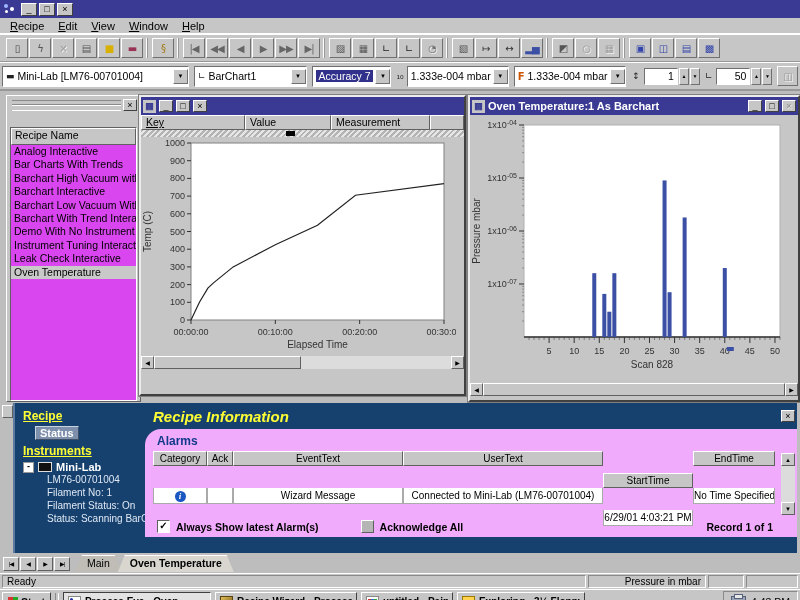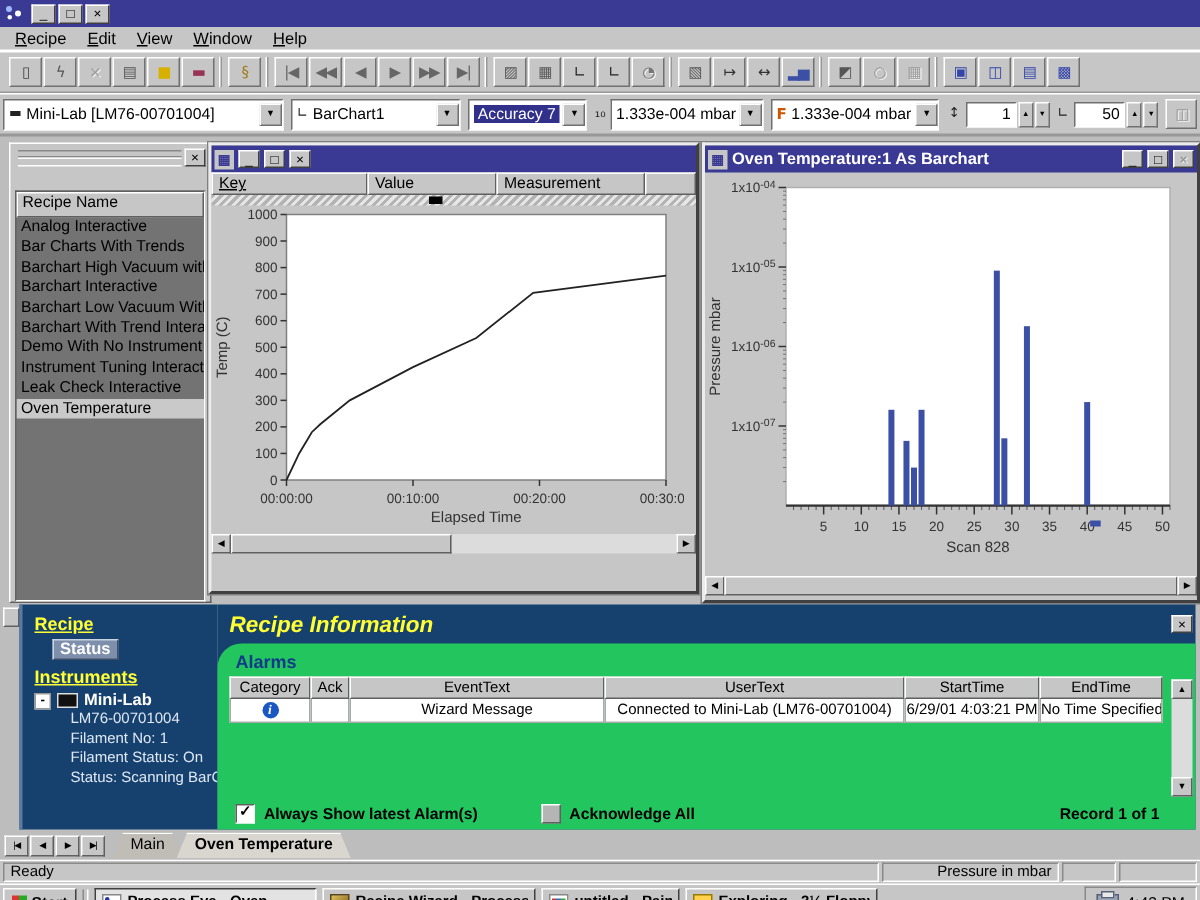--- a/index.html
+++ b/index.html
@@ -34,21 +34,21 @@
   .spin{display:flex;align-items:center;gap:1px;}
   .spin-val{width:26px;text-align:right;background:#fff;border:1px solid;border-color:#707070 #fff #fff #707070;font-size:10.5px;padding:1px 3px;height:13px;line-height:13px;}
   .spin-btn{width:10px;height:17px;background:#c6c6c6;border:1px solid;border-color:#fff #707070 #707070 #fff;font-size:5px;padding:0;line-height:15px;}
   
   .workspace{position:relative;height:482px;background:#bdbdbd;border-top:1px solid #989898;}
   
   .panel{position:absolute;left:6px;top:4px;width:127px;height:299px;background:#c6c6c6;border:1px solid;border-color:#fff #606060 #606060 #fff;padding:3px;}
   .grip{height:9px;position:relative;margin:1px 16px 4px 2px;border-top:1px solid #8a8a8a;border-bottom:1px solid #fff;}
   .grip::after{content:"";position:absolute;left:0;right:0;top:3px;border-top:1px solid #8a8a8a;border-bottom:1px solid #fff;}
   .panel-close{position:absolute;right:3px;top:3px;}
-  .listbox{margin-top:16px;background:#737373;border:1px solid;border-color:#606060 #fff #fff #606060;height:272px;overflow:hidden;}
+  .listbox{margin-top:16px;background:#d946ef;border:1px solid;border-color:#606060 #fff #fff #606060;height:272px;overflow:hidden;}
   .list-header{height:15px;background:#c6c6c6;border:1px solid;border-color:#fff #606060 #606060 #fff;font-size:10.5px;line-height:13px;padding:0 3px;}
   .list-item{font-size:10.5px;line-height:13.4px;padding:0 3px;white-space:nowrap;overflow:hidden;}
   .list-item.sel{background:#c9c9c9;}
   
   .win{position:absolute;background:#c6c6c6;border:2px solid;border-color:#ececec #404040 #404040 #ececec;box-shadow:0 0 0 1px #808080;}
   .win-title{height:18px;background:#3a3a94;color:#fff;display:flex;align-items:center;gap:3px;padding:0 2px;font-weight:bold;font-size:11px;white-space:nowrap;}
   .win-title .t{flex:1;overflow:hidden;}
   .win-ico{width:13px;height:13px;background:#c6c6c6;color:#3a3a94;font-size:9px;line-height:13px;text-align:center;}
   .trend-win{left:139px;top:4px;width:323px;height:297px;}
   .legend-head,.legend-row{display:flex;font-size:10.5px;}
@@ -72,27 +72,27 @@
   .bp-side{position:absolute;left:11px;top:0;width:132px;height:100%;background:#16416e;border-left:2px solid #5a7aa0;padding:6px 0 0 8px;box-sizing:border-box;}
   .bp-link{color:#ffff33;font-weight:bold;font-size:12px;text-decoration:underline;margin-bottom:3px;display:block;width:max-content;}
   .bp-chip{color:#fff;font-weight:bold;font-size:11px;background:#7d8fab;border:1px solid;border-color:#c9d4e2 #3c4f66 #3c4f66 #c9d4e2;padding:0 4px;margin:0 0 4px 12px;display:block;width:max-content;}
   .tree-root{color:#fff;font-weight:bold;font-size:11px;display:flex;align-items:center;gap:4px;margin-top:3px;}
   .tree-minus{width:9px;height:9px;background:#fff;color:#000;font-size:9px;line-height:7px;text-align:center;border:1px solid #999;}
   .tree-inst-ico{width:12px;height:8px;background:#111;border:1px solid #ddd;}
   .tree-line{color:#dfe8f4;font-size:10px;line-height:13px;margin-left:24px;white-space:nowrap;}
   .bp-main{position:absolute;left:143px;top:0;right:0;height:100%;background:#16416e;}
   .bp-head{height:26px;display:flex;align-items:center;padding:0 2px 0 8px;}
   .bp-head .t{color:#ffff33;font-weight:bold;font-style:italic;font-size:15px;flex:1;}
-  .bp-body{background:#22c55e;border-radius:16px 0 0 0;height:124px;position:relative;overflow:hidden;}
+  .bp-body{background:#f0abfc;border-radius:16px 0 0 0;height:108px;position:relative;overflow:hidden;}
   .alarms-title{color:#123a8a;font-weight:bold;font-size:12px;margin:5px 0 3px 12px;}
   .alarm-table{margin-left:8px;width:622px;}
   .ar{display:flex;}
   .ar .th{background:#c6c6c6;border:1px solid;border-color:#fff #606060 #606060 #fff;font-weight:normal;font-size:10px;text-align:center;height:15px;line-height:13px;box-sizing:border-box;}
   .ar .td{background:#fff;border:1px solid #aaa;border-top:none;font-size:10px;text-align:center;height:16px;line-height:15px;box-sizing:border-box;overflow:hidden;white-space:nowrap;}
-  .ac0{width:54px;} .ac1{width:26px;} .ac2{width:170px;} .ac3{width:200px;} .ac4{width:90px;} .ac5{width:82px;}
+  .ac0{width:54px;} .ac1{width:26px;} .ac2{width:170px;} .ac3{width:200px;} .ac4{width:90px;margin-top:22px;} .ac5{width:82px;}
   .info-ico{display:inline-block;width:11px;height:11px;border-radius:50%;background:#1a57c2;color:#fff;font-family:"Liberation Serif",serif;font-weight:bold;font-style:italic;font-size:9px;line-height:11px;vertical-align:middle;}
   .vscroll{position:absolute;right:2px;top:24px;bottom:22px;width:14px;display:flex;flex-direction:column;justify-content:space-between;background:#dcdcdc;}
   .vscroll .scr-btn{width:14px;height:13px;}
   .bp-foot{position:absolute;left:12px;right:24px;bottom:4px;display:flex;align-items:center;gap:6px;font-size:10.5px;font-weight:bold;}
   .cb{width:11px;height:11px;background:#fff;border:1px solid;border-color:#606060 #fff #fff #606060;font-size:10px;line-height:10px;text-align:center;display:inline-block;}
   .cb.gray{background:#b5b5b5;border-color:#fff #606060 #606060 #fff;}
   .bp-foot .spacer{flex:1;}
   .bp-foot .gap{width:30px;}
   
   .tab-bar{position:absolute;left:0;top:464px;width:100%;height:17px;display:flex;align-items:flex-end;padding-left:3px;gap:1px;box-sizing:border-box;}

